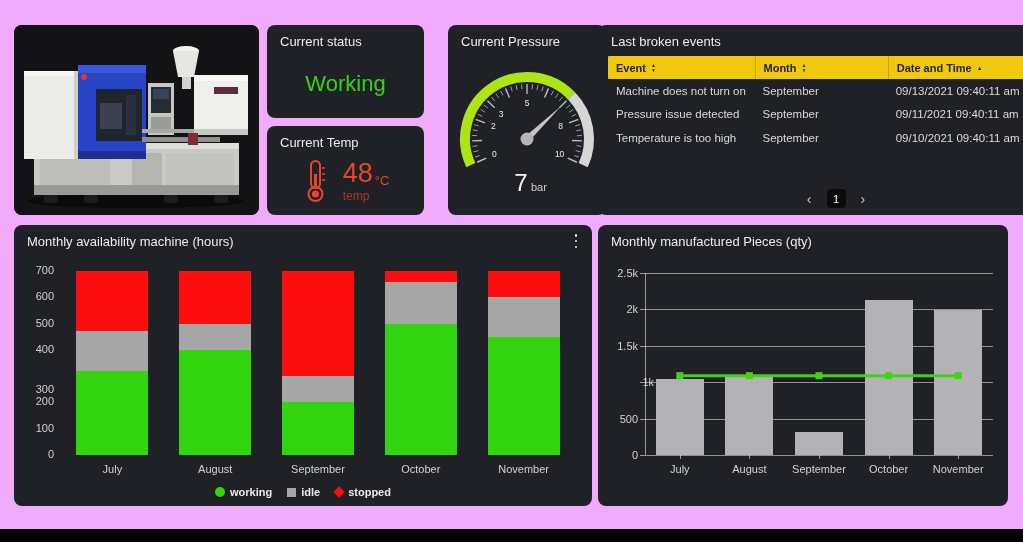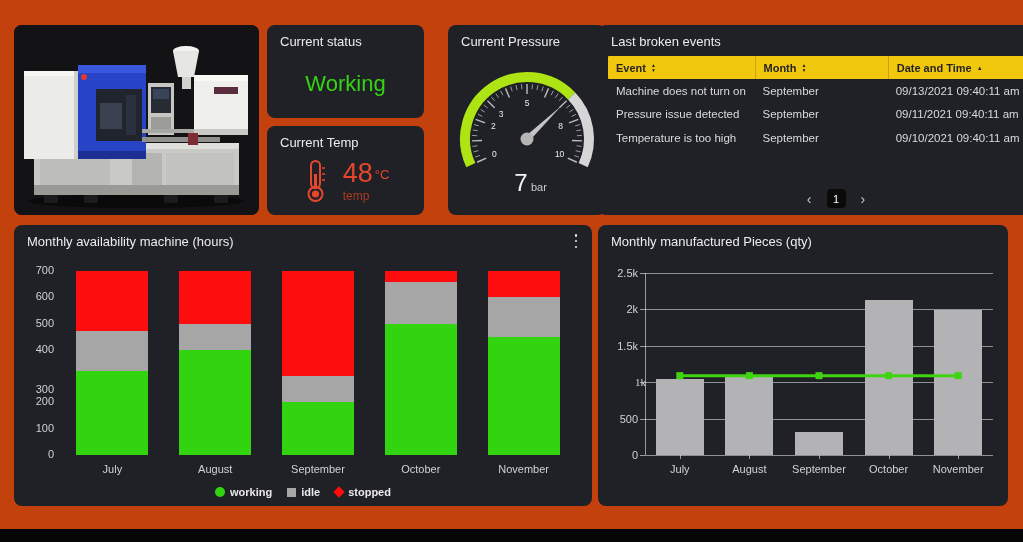--- a/index.html
+++ b/index.html
@@ -1,27 +1,27 @@
 <!DOCTYPE html>
 <html><head>
 <meta charset="utf-8">
 <style>
   html,body{margin:0;padding:0;background:#060607;font-family:"Liberation Sans",sans-serif;}
-  .stage{position:relative;width:1023px;height:542px;background:#c2410c;overflow:hidden;}
+  .stage{position:relative;width:1023px;height:542px;background:#f0abfc;overflow:hidden;}
   .bottom-strip{position:absolute;left:0;right:0;bottom:0;height:13px;background:#050506;}
   .panel{position:absolute;background:#1f2127;border-radius:8px;}
   .panel-title{position:absolute;top:9px;left:13px;font-size:13px;color:#ececec;white-space:nowrap;}
   .kebab{position:absolute;top:9px;right:11px;width:10px;height:14px;display:flex;flex-direction:column;align-items:center;justify-content:space-between;cursor:pointer;}
   .kebab i{width:2.5px;height:2.5px;border-radius:50%;background:#e8e8e8;}
   
   .status-value{position:absolute;top:46px;left:0;width:100%;text-align:center;font-size:22px;color:#35d410;}
   
   .temp-row{position:absolute;top:32px;left:0;width:100%;display:flex;justify-content:center;align-items:flex-start;gap:15px;}
   .temp-num-wrap{display:flex;flex-direction:column;}
-  .temp-val-line{display:flex;align-items:center;gap:2px;}
+  .temp-val-line{display:flex;align-items:flex-end;gap:2px;}
   .temp-value{font-size:27px;line-height:30px;color:#e5472d;}
   .temp-unit{font-size:13px;color:#e5472d;margin-top:3px;}
   .temp-label{font-size:12px;color:#a83b22;margin-top:1px;}
   
   .tbl{position:absolute;left:10px;right:22px;top:31px;}
   .tbl-head{display:grid;grid-template-columns:33% 30% 37%;background:#f2c80f;height:23px;align-items:center;border-radius:1px;}
   .tbl-head .hcell{font-size:11px;font-weight:bold;color:#252423;padding-left:8px;display:flex;align-items:center;gap:5px;height:100%;cursor:pointer;}
   .tbl-head .hcell + .hcell{border-left:1px solid rgba(0,0,0,0.18);}
   .sort-pair{display:flex;flex-direction:column;line-height:5px;font-size:5px;color:#252423;}
   .sort-single{font-size:6px;color:#252423;}
@@ -299,21 +299,21 @@
     <div class="panel-title">Monthly manufactured Pieces (qty)</div>
     <div class="plot" id="manufactured-plot">
         <div class="gridline" style="left: 47px; width: 348px; top: 230px;"></div>
         <div class="tickdash" style="left: 42px; width: 5px; height: 1px; top: 230px;"></div>
         <div class="ytick" style="left: 4px; width: 36px; top: 224px;">0</div>
         <div class="gridline" style="left: 47px; width: 348px; top: 193.6px;"></div>
         <div class="tickdash" style="left: 42px; width: 5px; height: 1px; top: 193.6px;"></div>
         <div class="ytick" style="left: 4px; width: 36px; top: 187.6px;">500</div>
         <div class="gridline" style="left: 47px; width: 348px; top: 157.2px;"></div>
         <div class="tickdash" style="left: 42px; width: 5px; height: 1px; top: 157.2px;"></div>
-        <div class="ytick" style="left: 12px; width: 36px; top: 151.2px; font-family: Liberation Serif, serif;">1k</div>
+        <div class="ytick" style="left: 20px; width: 36px; top: 151.2px;">1k</div>
         <div class="gridline" style="left: 47px; width: 348px; top: 120.8px;"></div>
         <div class="tickdash" style="left: 42px; width: 5px; height: 1px; top: 120.8px;"></div>
         <div class="ytick" style="left: 4px; width: 36px; top: 114.8px;">1.5k</div>
         <div class="gridline" style="left: 47px; width: 348px; top: 84.4px;"></div>
         <div class="tickdash" style="left: 42px; width: 5px; height: 1px; top: 84.4px;"></div>
         <div class="ytick" style="left: 4px; width: 36px; top: 78.4px;">2k</div>
         <div class="gridline" style="left: 47px; width: 348px; top: 48px;"></div>
         <div class="tickdash" style="left: 42px; width: 5px; height: 1px; top: 48px;"></div>
         <div class="ytick" style="left: 4px; width: 36px; top: 42px;">2.5k</div>
         <div class="axisline" style="left: 47px; top: 48px; width: 1px; height: 182px;"></div>

